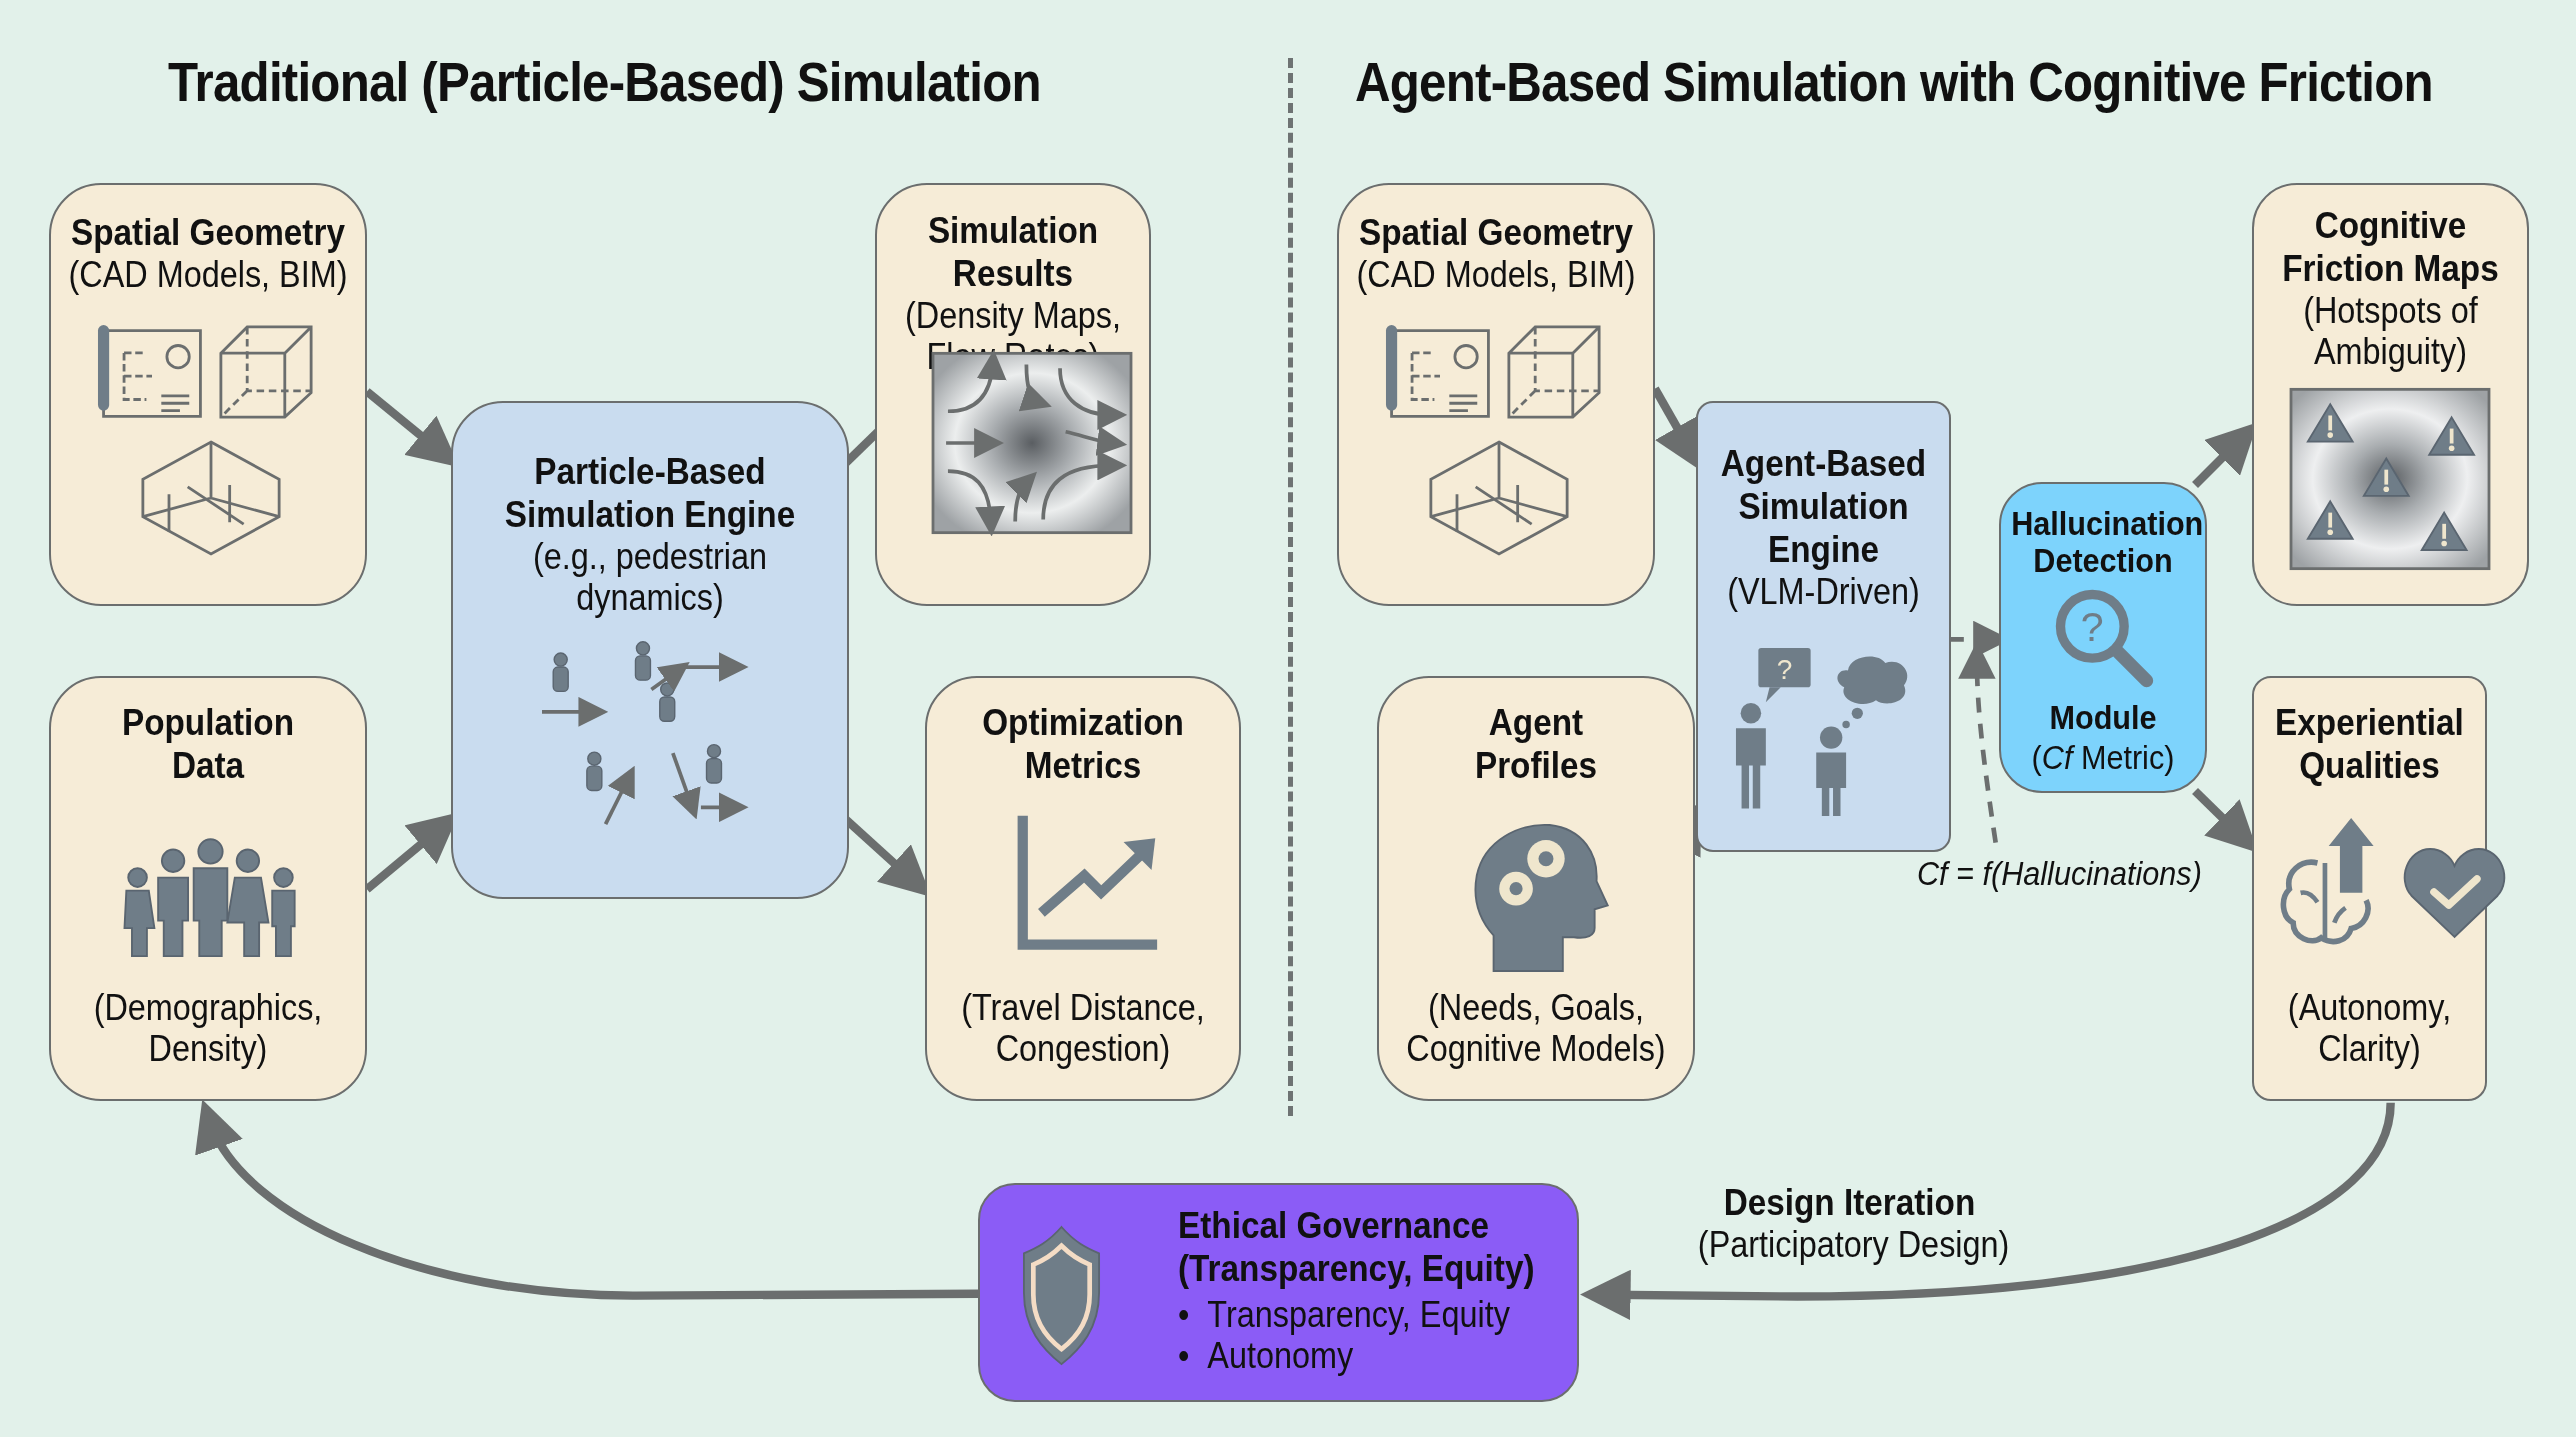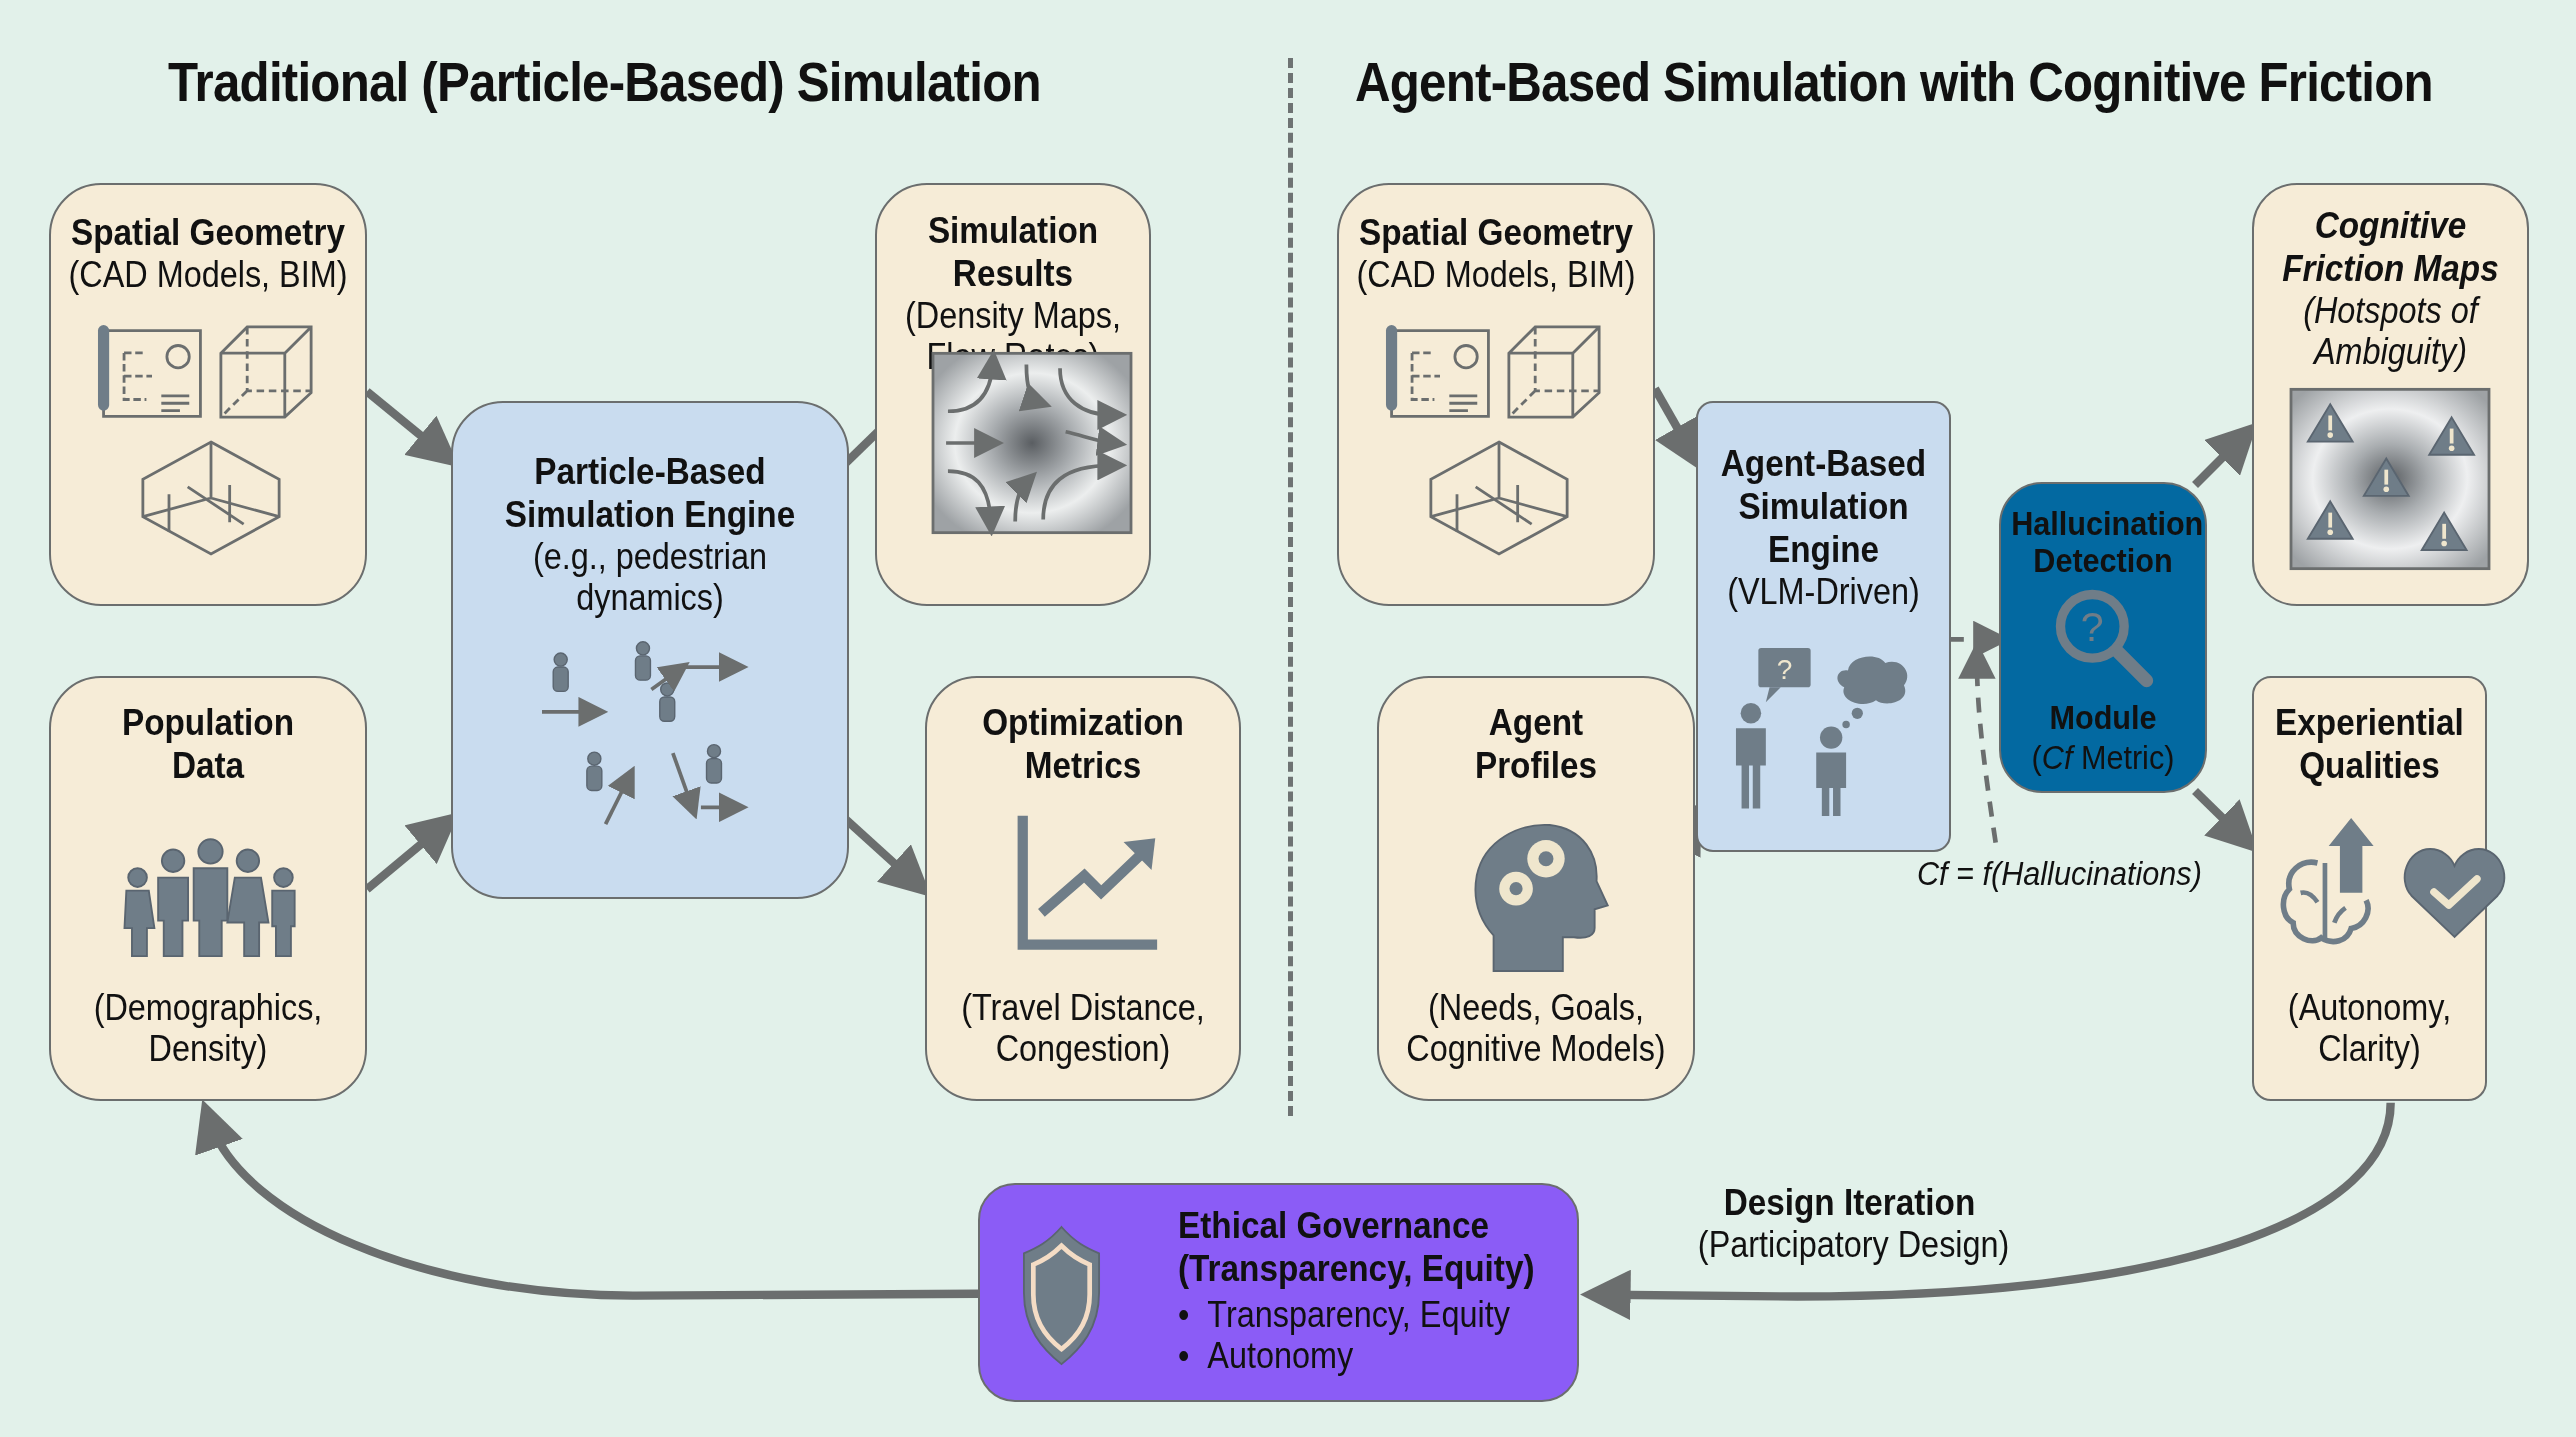--- a/index.html
+++ b/index.html
@@ -4,21 +4,21 @@
 <style>
   html, body { margin:0; padding:0; }
   body { width:2576px; height:1438px; background:#e2f1ea; position:relative; overflow:hidden;
          font-family:"Liberation Sans", sans-serif; color:#111; }
   .heading { position:absolute; top:49px; font-weight:bold; font-size:56px; letter-spacing:-0.9px;
              transform:scaleX(0.88); transform-origin:left top; white-space:nowrap; }
   .divider { position:absolute; left:1288px; top:58px; height:1058px; border-left:5.6px dashed #6e7373; }
   .box { position:absolute; box-sizing:border-box; border:2.8px solid #6b6e6e; border-radius:52px;
          background:#f6ecd7; text-align:center; }
   .box.blue { background:#c9dcef; }
-  .box.yellow { background:#0369a1; border-radius:43px; }
+  .box.yellow { background:#7dd3fc; border-radius:43px; }
   .box.peach { background:#8b5cf6; border-radius:37px; }
   .t { font-weight:bold; font-size:37px; line-height:43px; transform:scaleX(0.9); }
   .s { font-size:36px; line-height:41px; transform:scaleX(0.9); }
   .icon { position:absolute; }
   svg { overflow:visible; }
   .lbl { position:absolute; text-align:center; white-space:nowrap; }
 </style>
 </head>
 <body>
 
@@ -228,21 +228,21 @@
     <circle cx="42" cy="42" r="34" fill="none" stroke="#6f7d88" stroke-width="10"></circle>
     <line x1="68" y1="68" x2="100" y2="100" stroke="#6f7d88" stroke-width="14" stroke-linecap="round"></line>
     <text x="42" y="58" font-size="44" fill="#6f7d88" text-anchor="middle" font-family="Liberation Sans, sans-serif">?</text>
   </svg>
   <div class="t" style="position:absolute;left:0;right:0;top:215px;font-size:34px;line-height:37px;">Module</div>
   <div class="s" style="position:absolute;left:0;right:0;top:255px;font-size:34px;line-height:37px;"><span>(</span><i>Cf</i><span> Metric)</span></div>
 </div>
 
 <div class="lbl" style="left:1917px;top:854px;font-size:34px;font-style:italic;transform:scaleX(0.9);transform-origin:left;">Cf = f(Hallucinations)</div>
 
-<div class="box" style="left:2252px;top:183px;width:277px;height:423px;border-radius:45px;font-style:italic;">
+<div class="box" style="left:2252px;top:183px;width:277px;height:423px;border-radius:45px;">
   <div class="t" style="margin-top:19px;">Cognitive</div>
   <div class="t">Friction Maps</div>
   <div class="s">(Hotspots of</div>
   <div class="s">Ambiguity)</div>
   <svg class="icon" style="left:37px;top:204px;" width="198" height="180" viewBox="0 0 212 192">
     <defs>
       <radialGradient id="dens2" cx="50%" cy="50%" r="65%">
         <stop offset="0%" stop-color="#5a5e62"></stop>
           <stop offset="30%" stop-color="#a9adb0"></stop>
         <stop offset="60%" stop-color="#eeeff0"></stop>

